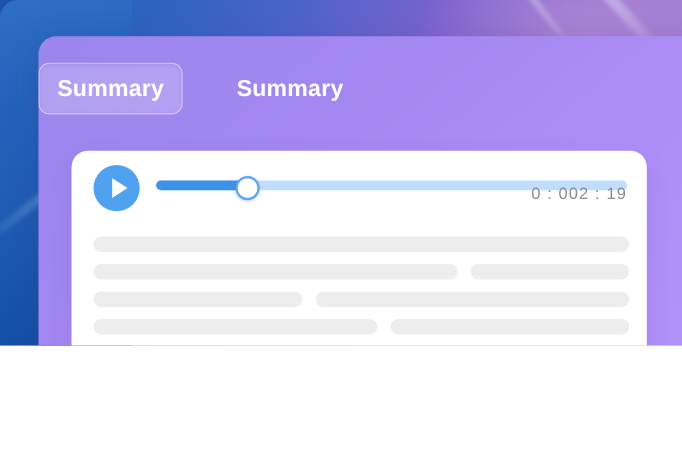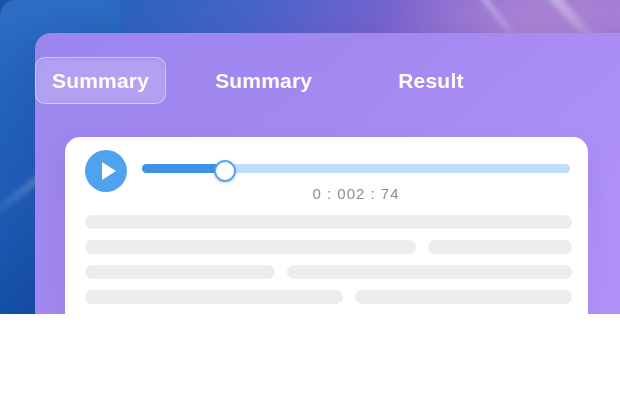--- a/index.html
+++ b/index.html
@@ -200,24 +200,24 @@
     border-radius: 50%;
     background: #ffffff;
     border: 2px solid #5ba6ee;
     box-shadow: 0 1px 3px rgba(40,80,140,.25);
     cursor: grab;
   }
 
   .time-row {
     position: absolute;
     left: 57px;
-    top: 36px;
+    top: 19px;
     width: 428px;
     display: flex;
-    justify-content: center;
+    justify-content: flex-end;
     align-items: center;
   }
   .time-label {
     color: #8c8c94;
     font-size: 15px;
     font-weight: 400;
     letter-spacing: 1px;
     line-height: 1;
   }
 
@@ -254,39 +254,38 @@
     <div class="backdrop-streak-c"></div>
   </div>
 
   <div class="panel"></div>
 
   <div class="tabbar">
     <div class="tab is-active">Summary</div>
     <div class="tab-gap-1"></div>
     <div class="tab">Summary</div>
     <div class="tab-gap-2"></div>
-    <div class="tab">Result</div>
   </div>
 
   <div class="card">
 
     <div class="player">
       <button class="play-btn">
         <span class="play-glyph"></span>
       </button>
 
       <div class="track-wrap">
         <div class="track-bg"></div>
         <div class="track-fill" style="width: 19%;"></div>
         <div class="track-thumb" style="left: 19%;"></div>
       </div>
 
       <div class="time-row">
         <span class="time-label">0 : 00</span>
-        <span class="time-label">2 : 74</span>
+        <span class="time-label">2 : 19</span>
       </div>
     </div>
 
     <div class="skeleton">
         <div class="sk-row">
           <div class="sk-bar" style="width: 100%;"></div>
         </div>
         <div class="sk-row">
           <div class="sk-bar" style="width: 68%;"></div>
           <div class="sk-gap" style="width: 2.5%;"></div>

